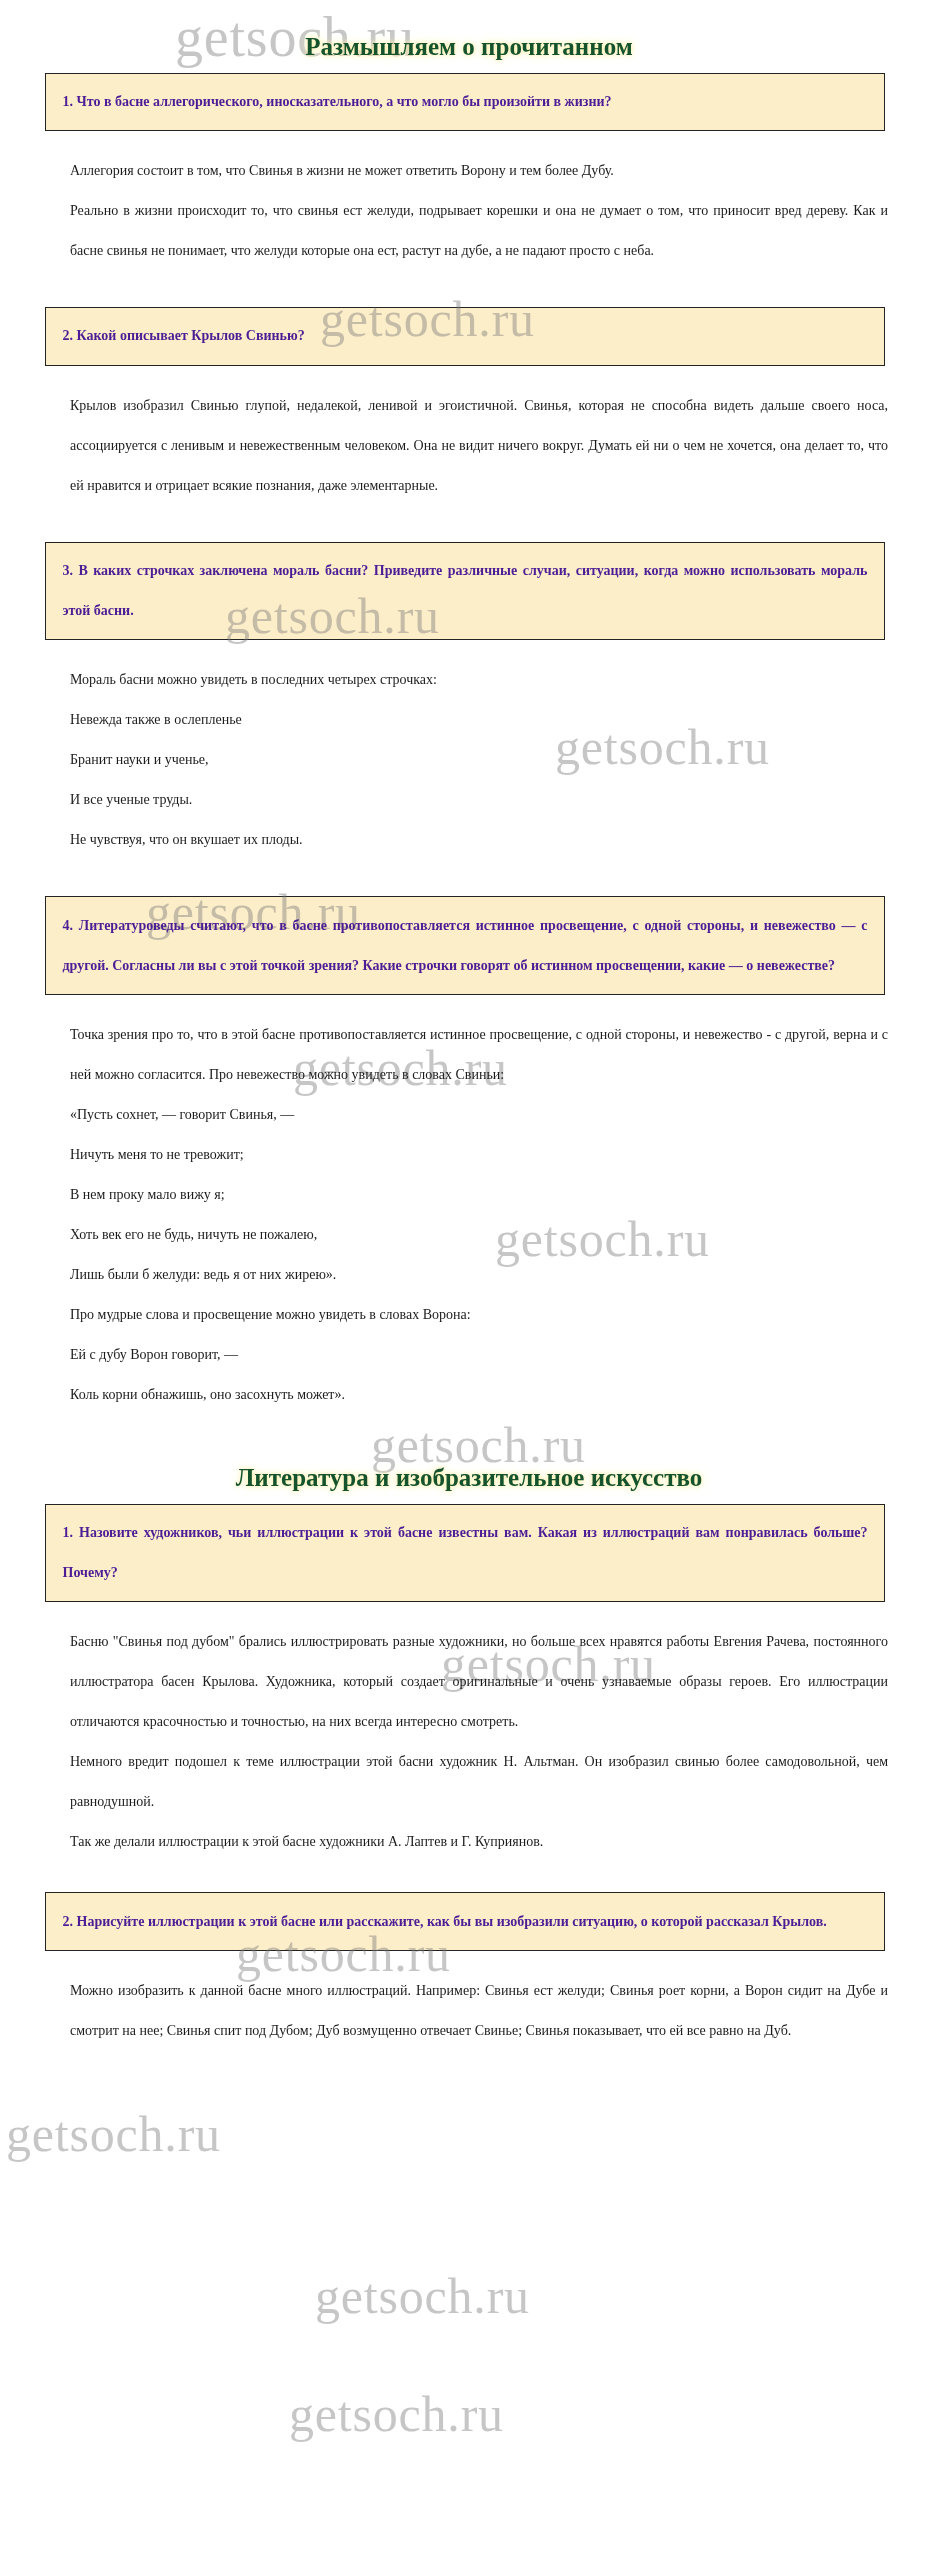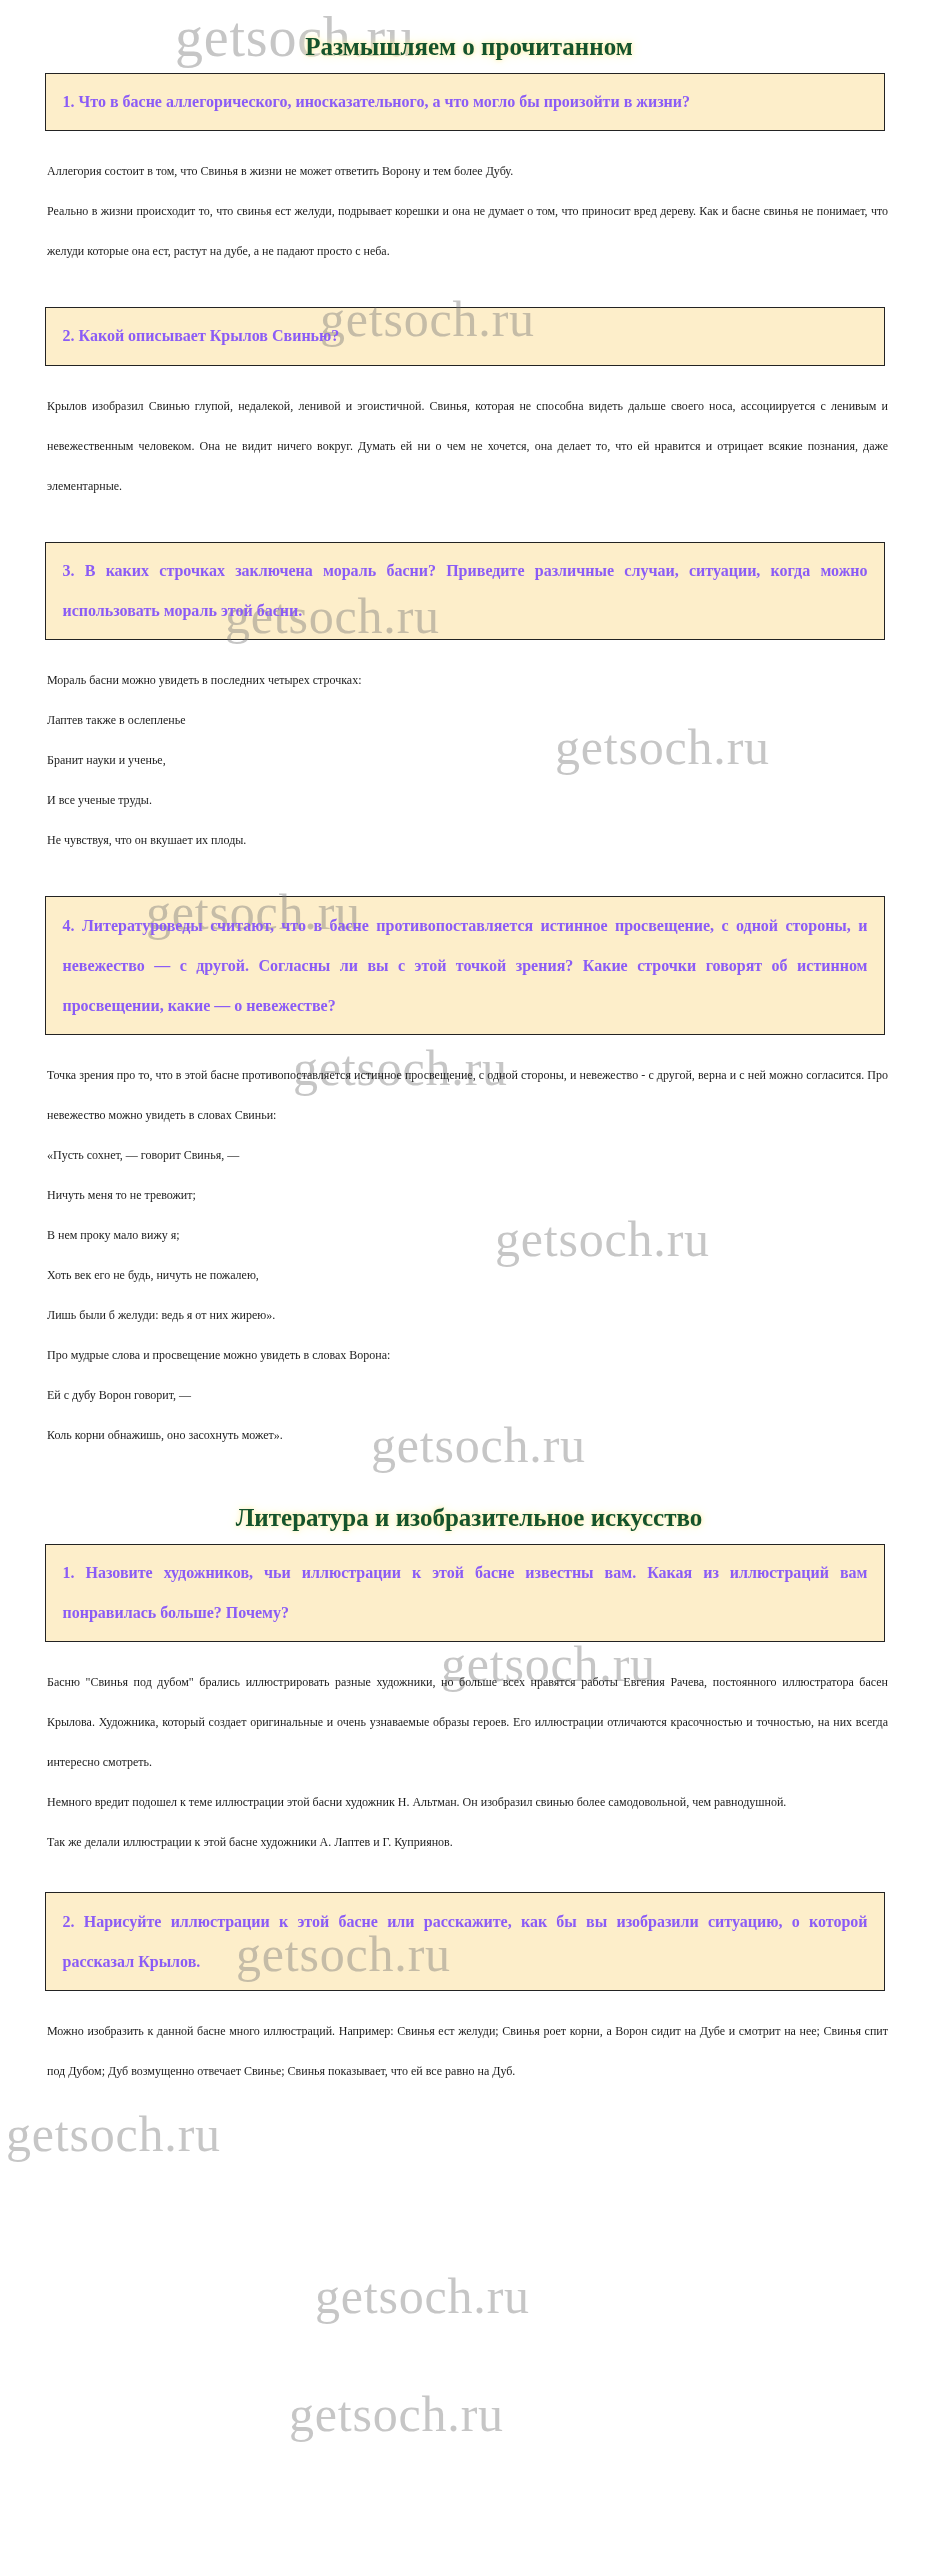--- a/index.html
+++ b/index.html
@@ -44,31 +44,31 @@
     margin: 36px 53px 0 45px;
     background: #fdeeca;
     border: 1.5px solid #232323;
     padding: 8.3px 16.5px;
   }
   .qbox.after-title { margin-top: 9px; }
   .qtext {
     position: relative;
     z-index: 5;
     margin: 0;
-    font-size: 16px;
+    font-size: 14px;
     font-weight: bold;
     line-height: 40px;
     text-align: justify;
-    color: #8b5cf6;
+    color: #4c1d95;
   }
   .answer {
     position: relative;
     z-index: 5;
-    margin: 20px 50px 0 47px;
-    font-size: 12px;
+    margin: 20px 50px 0 70px;
+    font-size: 14px;
     line-height: 40px;
     text-align: justify;
   }
   .answer p { margin: 0; }
 </style>
 </head>
 <body>
 
 <div class="page">
 
@@ -101,21 +101,21 @@
   </div>
   <div class="answer">
     <p>Крылов изобразил Свинью глупой, недалекой, ленивой и эгоистичной. Свинья, которая не способна видеть дальше своего носа, ассоциируется с ленивым и невежественным человеком. Она не видит ничего вокруг. Думать ей ни о чем не хочется, она делает то, что ей нравится и отрицает всякие познания, даже элементарные.</p>
   </div>
 
   <div class="qbox">
     <p class="qtext">3. В каких строчках заключена мораль басни? Приведите различные случаи, ситуации, когда можно использовать мораль этой басни.</p>
   </div>
   <div class="answer">
     <p>Мораль басни можно увидеть в последних четырех строчках:</p>
-    <p>Лаптев также в ослепленье</p>
+    <p>Невежда также в ослепленье</p>
     <p>Бранит науки и ученье,</p>
     <p>И все ученые труды.</p>
     <p>Не чувствуя, что он вкушает их плоды.</p>
   </div>
 
   <div class="qbox">
     <p class="qtext">4. Литературоведы считают, что в басне противопоставляется истинное просвещение, с одной стороны, и невежество — с другой. Согласны ли вы с этой точкой зрения? Какие строчки говорят об истинном просвещении, какие — о невежестве?</p>
   </div>
   <div class="answer">
     <p>Точка зрения про то, что в этой басне противопоставляется истинное просвещение, с одной стороны, и невежество - с другой, верна и с ней можно согласится. Про невежество можно увидеть в словах Свиньи:</p>

